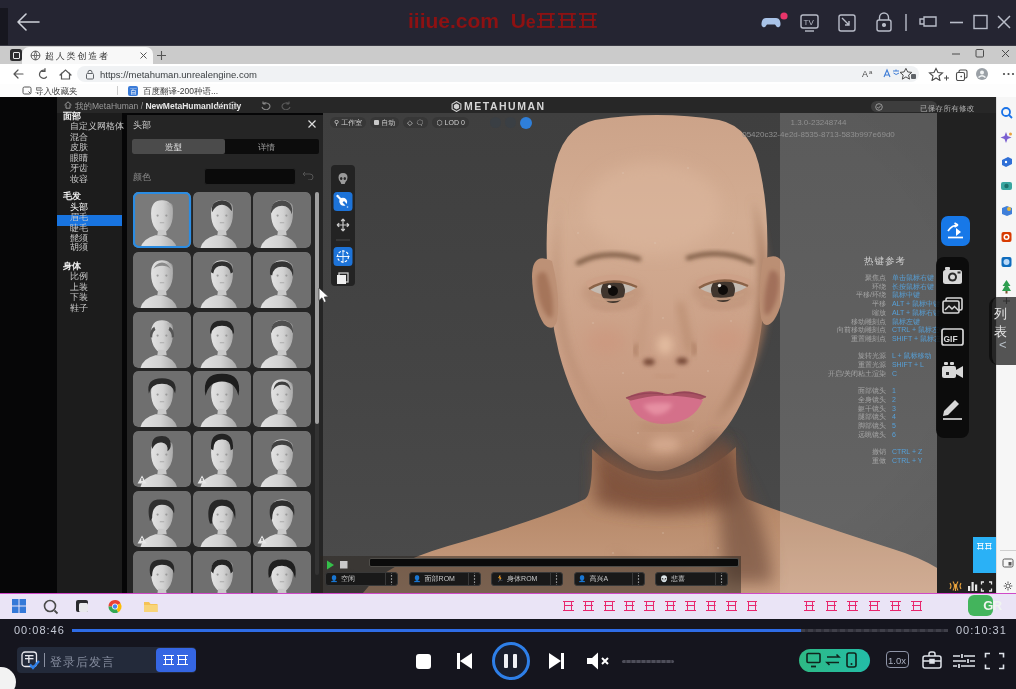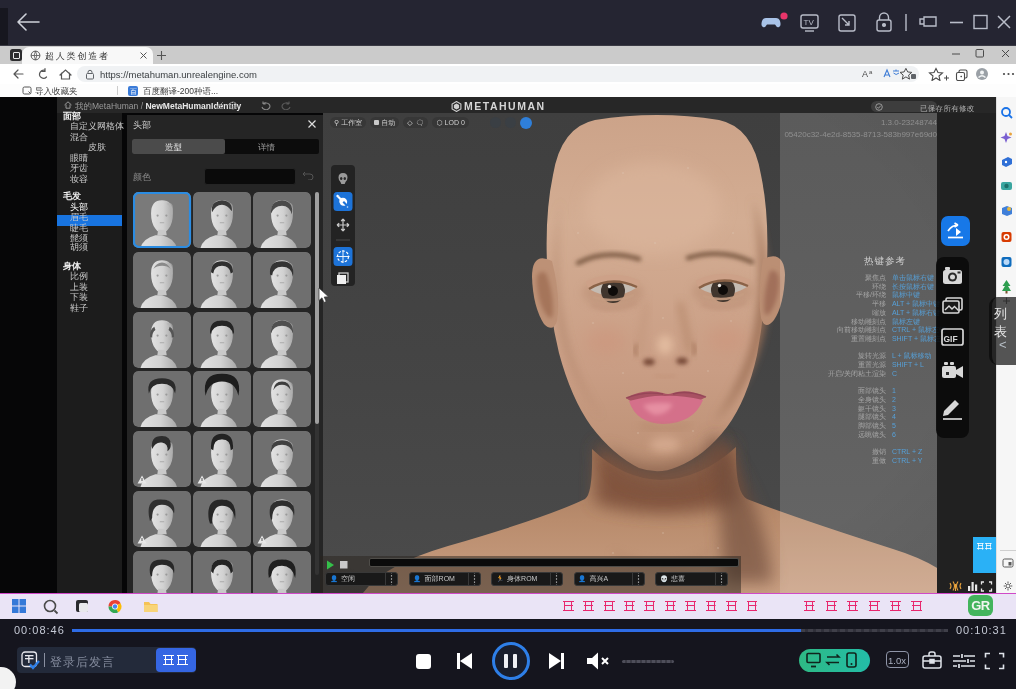--- a/index.html
+++ b/index.html
@@ -12,20 +12,21 @@
 linear-gradient(currentColor,currentColor) 80% 50%/10% 84% no-repeat;}
 </style></head>
 <body>
 <div id="app">
 
 <div class="abs" style="left:0;top:0;width:1016px;height:45px;background:#252532;"></div>
 <div class="abs" style="left:0;top:8px;width:8px;height:89px;background:#17171f;"></div>
 <svg class="abs" style="left:12px;top:8px" width="32" height="28" viewBox="0 0 32 28">
  <path d="M6 14 H27 M6 14 L14 6 M6 14 L14 22" stroke="#cfd2da" stroke-width="1.6" fill="none" stroke-linecap="round"></path>
 </svg>
+<div class="abs" style="left:408px;top:9px;width:206px;height:26px;color:#8d1112;font-weight:bold;font-size:21px;white-space:nowrap;">iiiue.com&nbsp;&nbsp;U<span style="font-size:18px">e</span><b class="cj"></b><b class="cj"></b><b class="cj"></b></div>
 
 <svg class="abs" style="left:758px;top:8px" width="254" height="28" viewBox="0 0 254 28">
  <g stroke="#b9bdc9" fill="none" stroke-width="1.4">
   <path d="M8 10 q-3 0 -4 3 q-1.5 5 1 6 q2 1 4 -2.5 l8 0 q2 3.5 4 2.5 q2.5 -1 1 -6 q-1 -3 -4 -3 z" fill="#a9c3e8" stroke="none"></path>
   <circle cx="26" cy="8" r="3.6" fill="#e8356a" stroke="none"></circle>
   <rect x="43" y="7" width="17" height="13" rx="2"></rect>
         <path d="M47 23 h9"></path>
   <text x="45.5" y="17" font-size="8" fill="#b9bdc9" stroke="none" font-family="Liberation Sans">TV</text>
   <rect x="81" y="7" width="16" height="16" rx="2"></rect>
         <path d="M84 10 l7 7 m0 -4 v4 h-4"></path>
@@ -144,21 +145,21 @@
       <path d="M2.3 4 l1.2 1.3 l2.2 -2.6" fill="none" stroke="#b0b0b0" stroke-width=".8"></path>
     </svg>
 <div class="abs" style="left:920px;top:103.5px;font-size:7.5px;color:#b2b2b2;letter-spacing:.3px;">已保存所有修改</div>
 
 <div class="abs" style="left:57px;top:113px;width:65px;height:480px;background:#1c1c1c;"></div>
 <div class="abs" style="left:57px;top:214.5px;width:65px;height:11.5px;background:#1874e0;"></div>
 <div class="abs" style="left:63px;top:111px;font-size:9px;line-height:10.45px;color:#c9c9c9;white-space:nowrap;">
 <div style="color:#f0f0f0;font-weight:bold;">面部</div>
 <div style="padding-left:7px;">自定义网格体</div>
 <div style="padding-left:7px;">混合</div>
-<div style="padding-left:7px;text-align:center;">皮肤</div>
+<div style="padding-left:7px;">皮肤</div>
 <div style="padding-left:7px;">眼睛</div>
 <div style="padding-left:7px;">牙齿</div>
 <div style="padding-left:7px;">妆容</div>
 <div style="height:7px;"></div>
 <div style="color:#f0f0f0;font-weight:bold;">毛发</div>
 <div style="padding-left:7px;color:#fff;">头部</div>
 <div style="padding-left:7px;">眉毛</div>
 <div style="padding-left:7px;">睫毛</div>
 <div style="padding-left:7px;">髭须</div>
 <div style="padding-left:7px;font-family:Liberation Mono, monospace;">胡须</div>
@@ -493,21 +494,21 @@
  <div style="background:#373737;border-radius:6px;height:11px;display:flex;align-items:center;padding:0 4px;gap:3px;">
         <span style="font-size:7px;">◇</span>
         <span style="font-size:7px;">🗨</span>
       </div>
  <div style="background:#373737;border-radius:6px;height:11px;display:flex;align-items:center;padding:0 4px;gap:2px;"><span style="font-size:7px;">⬡</span>LOD 0</div>
  <div style="background:#3a3f44;border-radius:50%;width:11px;height:11px;margin-left:17px;"></div>
  <div style="background:#3a3f44;border-radius:50%;width:11px;height:11px;"></div>
  <div style="background:#2f7fd9;border-radius:50%;width:12px;height:12px;"></div>
 </div>
 
-<div class="abs" style="left:700px;top:117px;width:237px;text-align:right;font-size:8px;color:#909090;line-height:11.5px;">1.3.0-23248744<br>05420c32-4e2d-8535-8713-583b997e69d0</div>
+<div class="abs" style="left:700px;top:117px;width:237px;text-align:center;font-size:8px;color:#909090;line-height:11.5px;">1.3.0-23248744<br>05420c32-4e2d-8535-8713-583b997e69d0</div>
 
 <div class="abs" style="left:331px;top:165px;width:24px;height:121px;background:#232323;border-radius:4px;"></div>
 <svg class="abs" style="left:331px;top:165px" width="24" height="121" viewBox="0 0 24 121">
  <g>
   <path d="M12 8 q-4.5 0 -4.5 4.5 q0 3 2 4.5 l0.8 2 h3.4 l0.8 -2 q2 -1.5 2 -4.5 q0 -4.5 -4.5 -4.5 z" fill="#9a9a9a"></path>
   <ellipse cx="10.2" cy="13.5" rx="1.2" ry="1.6" fill="#2a2a2a"></ellipse>
         <ellipse cx="13.8" cy="13.5" rx="1.2" ry="1.6" fill="#2a2a2a"></ellipse>
   <rect x="2.5" y="27" width="19" height="19" rx="3.5" fill="#1d73d8"></rect>
   <path d="M13 40 q-3 1 -5 -1 q-2 -2 -1 -5 l3 3 l1.5 -1.5 l-3 -3 q3 -1 5 1 q2 2 1 5 l3.5 3.5 l-1.5 1.5 z" fill="#fff" transform="rotate(180 11.5 36.5)"></path>
   <circle cx="7.5" cy="31" r=".8" fill="#cfe4fa"></circle>
@@ -621,21 +622,21 @@
         <path d="M105 8.5 L108.25 14.13 A6.5 6.5 0 0 0 110.6 5.25 Z" fill="#fbbc05"></path>
         <circle cx="105" cy="8.5" r="2.9" fill="#fff"></circle>
         <circle cx="105" cy="8.5" r="2.2" fill="#4285f4"></circle>
   <path d="M134 4 h5 l1.5 2 h7 v8 h-13.5 z" fill="#f5c356"></path>
         <path d="M134 7 h13.5 v7 h-13.5 z" fill="#f8d478"></path>
  </g>
 </svg>
 <div class="abs" style="left:558px;top:599px;font-size:13.5px;font-weight:bold;color:#e8276e;white-space:nowrap;"><b class="cj" style="margin:0 4.3px"></b><b class="cj" style="margin:0 4.3px"></b><b class="cj" style="margin:0 4.3px"></b><b class="cj" style="margin:0 4.3px"></b><b class="cj" style="margin:0 4.3px"></b><b class="cj" style="margin:0 4.3px"></b><b class="cj" style="margin:0 4.3px"></b><b class="cj" style="margin:0 4.3px"></b><b class="cj" style="margin:0 4.3px"></b><b class="cj" style="margin:0 4.3px"></b></div>
 <div class="abs" style="left:799px;top:599px;font-size:13.5px;font-weight:bold;color:#e8276e;white-space:nowrap;"><b class="cj" style="margin:0 4.8px"></b><b class="cj" style="margin:0 4.8px"></b><b class="cj" style="margin:0 4.8px"></b><b class="cj" style="margin:0 4.8px"></b><b class="cj" style="margin:0 4.8px"></b><b class="cj" style="margin:0 4.8px"></b></div>
 <div class="abs" style="left:968px;top:595px;width:25px;height:21px;background:#43b45c;border-radius:6px;"></div>
-<div class="abs" style="left:968px;top:595px;width:25px;height:21px;text-align:center;font-size:13px;font-weight:bold;color:#f0f5f0;line-height:21px;letter-spacing:-.5px;">GR</div>
+<div class="abs" style="left:968px;top:595px;width:49px;height:21px;text-align:center;font-size:13px;font-weight:bold;color:#f0f5f0;line-height:21px;letter-spacing:-.5px;">GR</div>
 
 <div class="abs" style="left:941px;top:216px;width:29px;height:30px;background:#1778e8;border-radius:7px;"></div>
 <svg class="abs" style="left:946px;top:222px" width="19" height="18" viewBox="0 0 19 18">
       <path d="M2 9 Q6 3 12 3 M12 3 l-3.5 -2 M12 3 l-3.5 2" stroke="#fff" stroke-width="1.7" fill="none"></path>
       <path d="M10 6 l5 4 l-5 4 z" fill="#fff"></path>
       <path d="M2 15.5 h15" stroke="#fff" stroke-width="1.7"></path>
     </svg>
 <div class="abs" style="left:936px;top:257px;width:33px;height:181px;background:rgba(10,10,10,.9);border-radius:8px;"></div>
 <svg class="abs" style="left:936px;top:257px" width="33" height="181" viewBox="0 0 33 181">
  <g fill="#d8d8d8">

